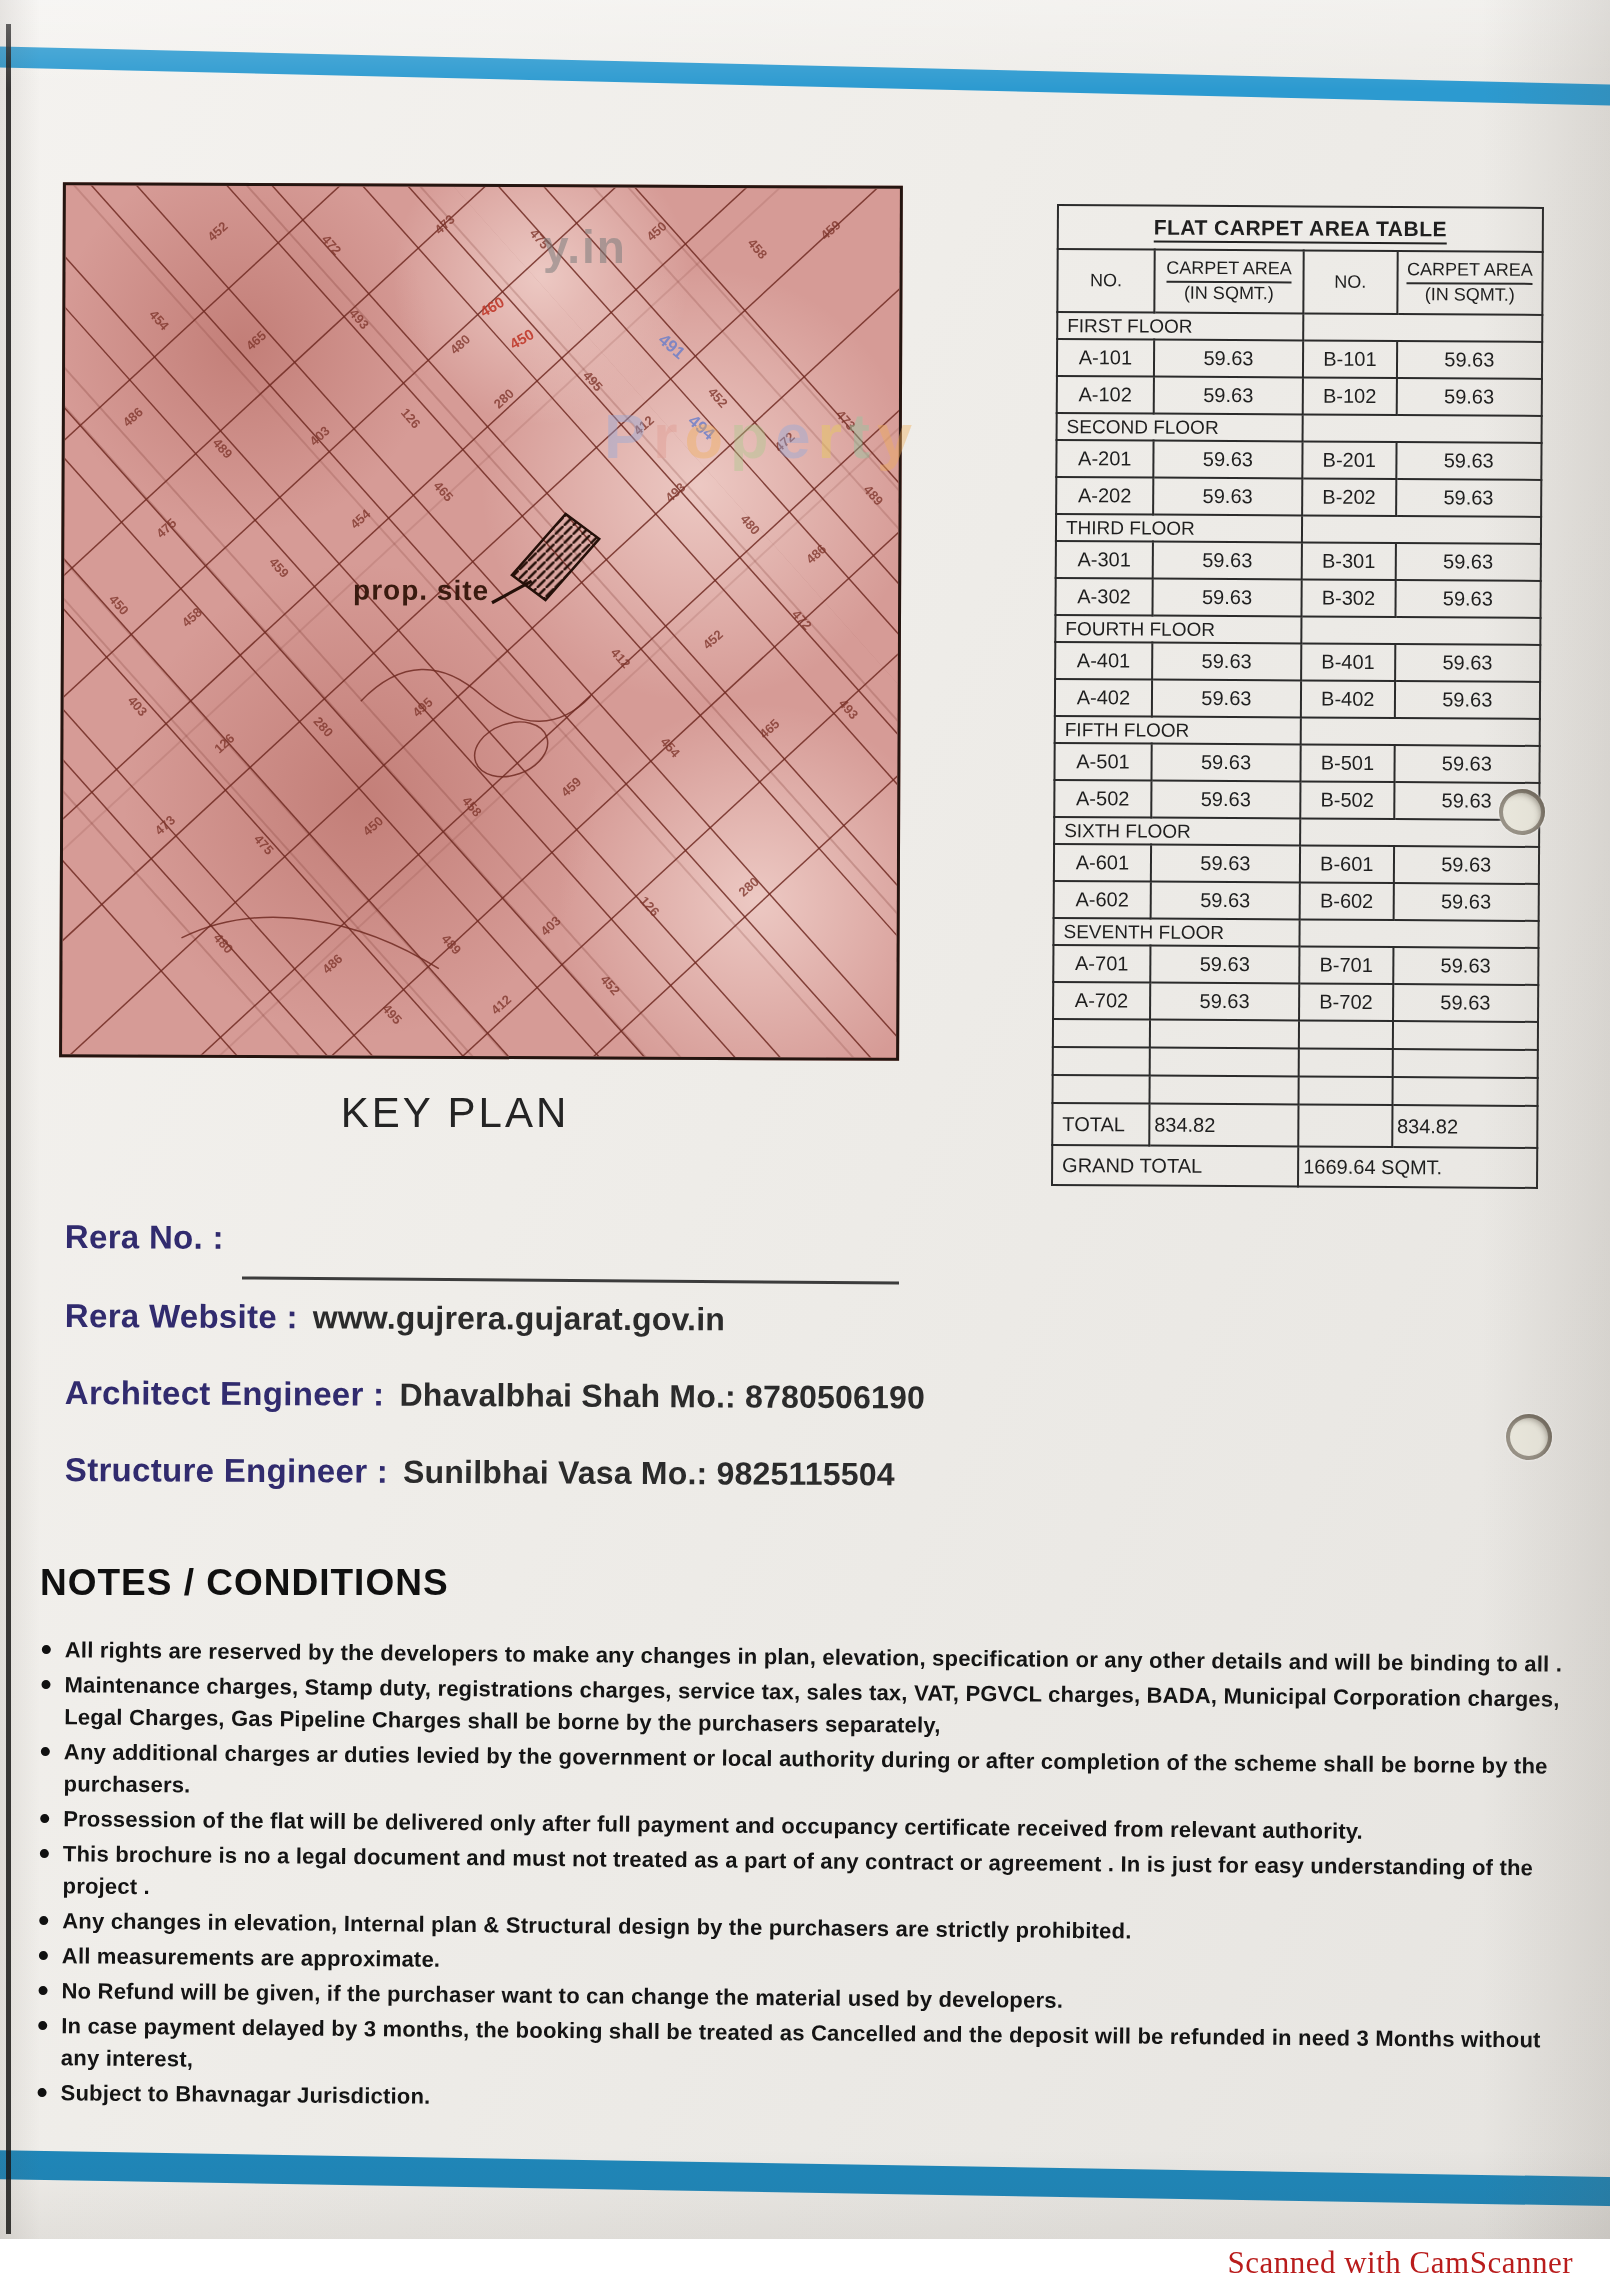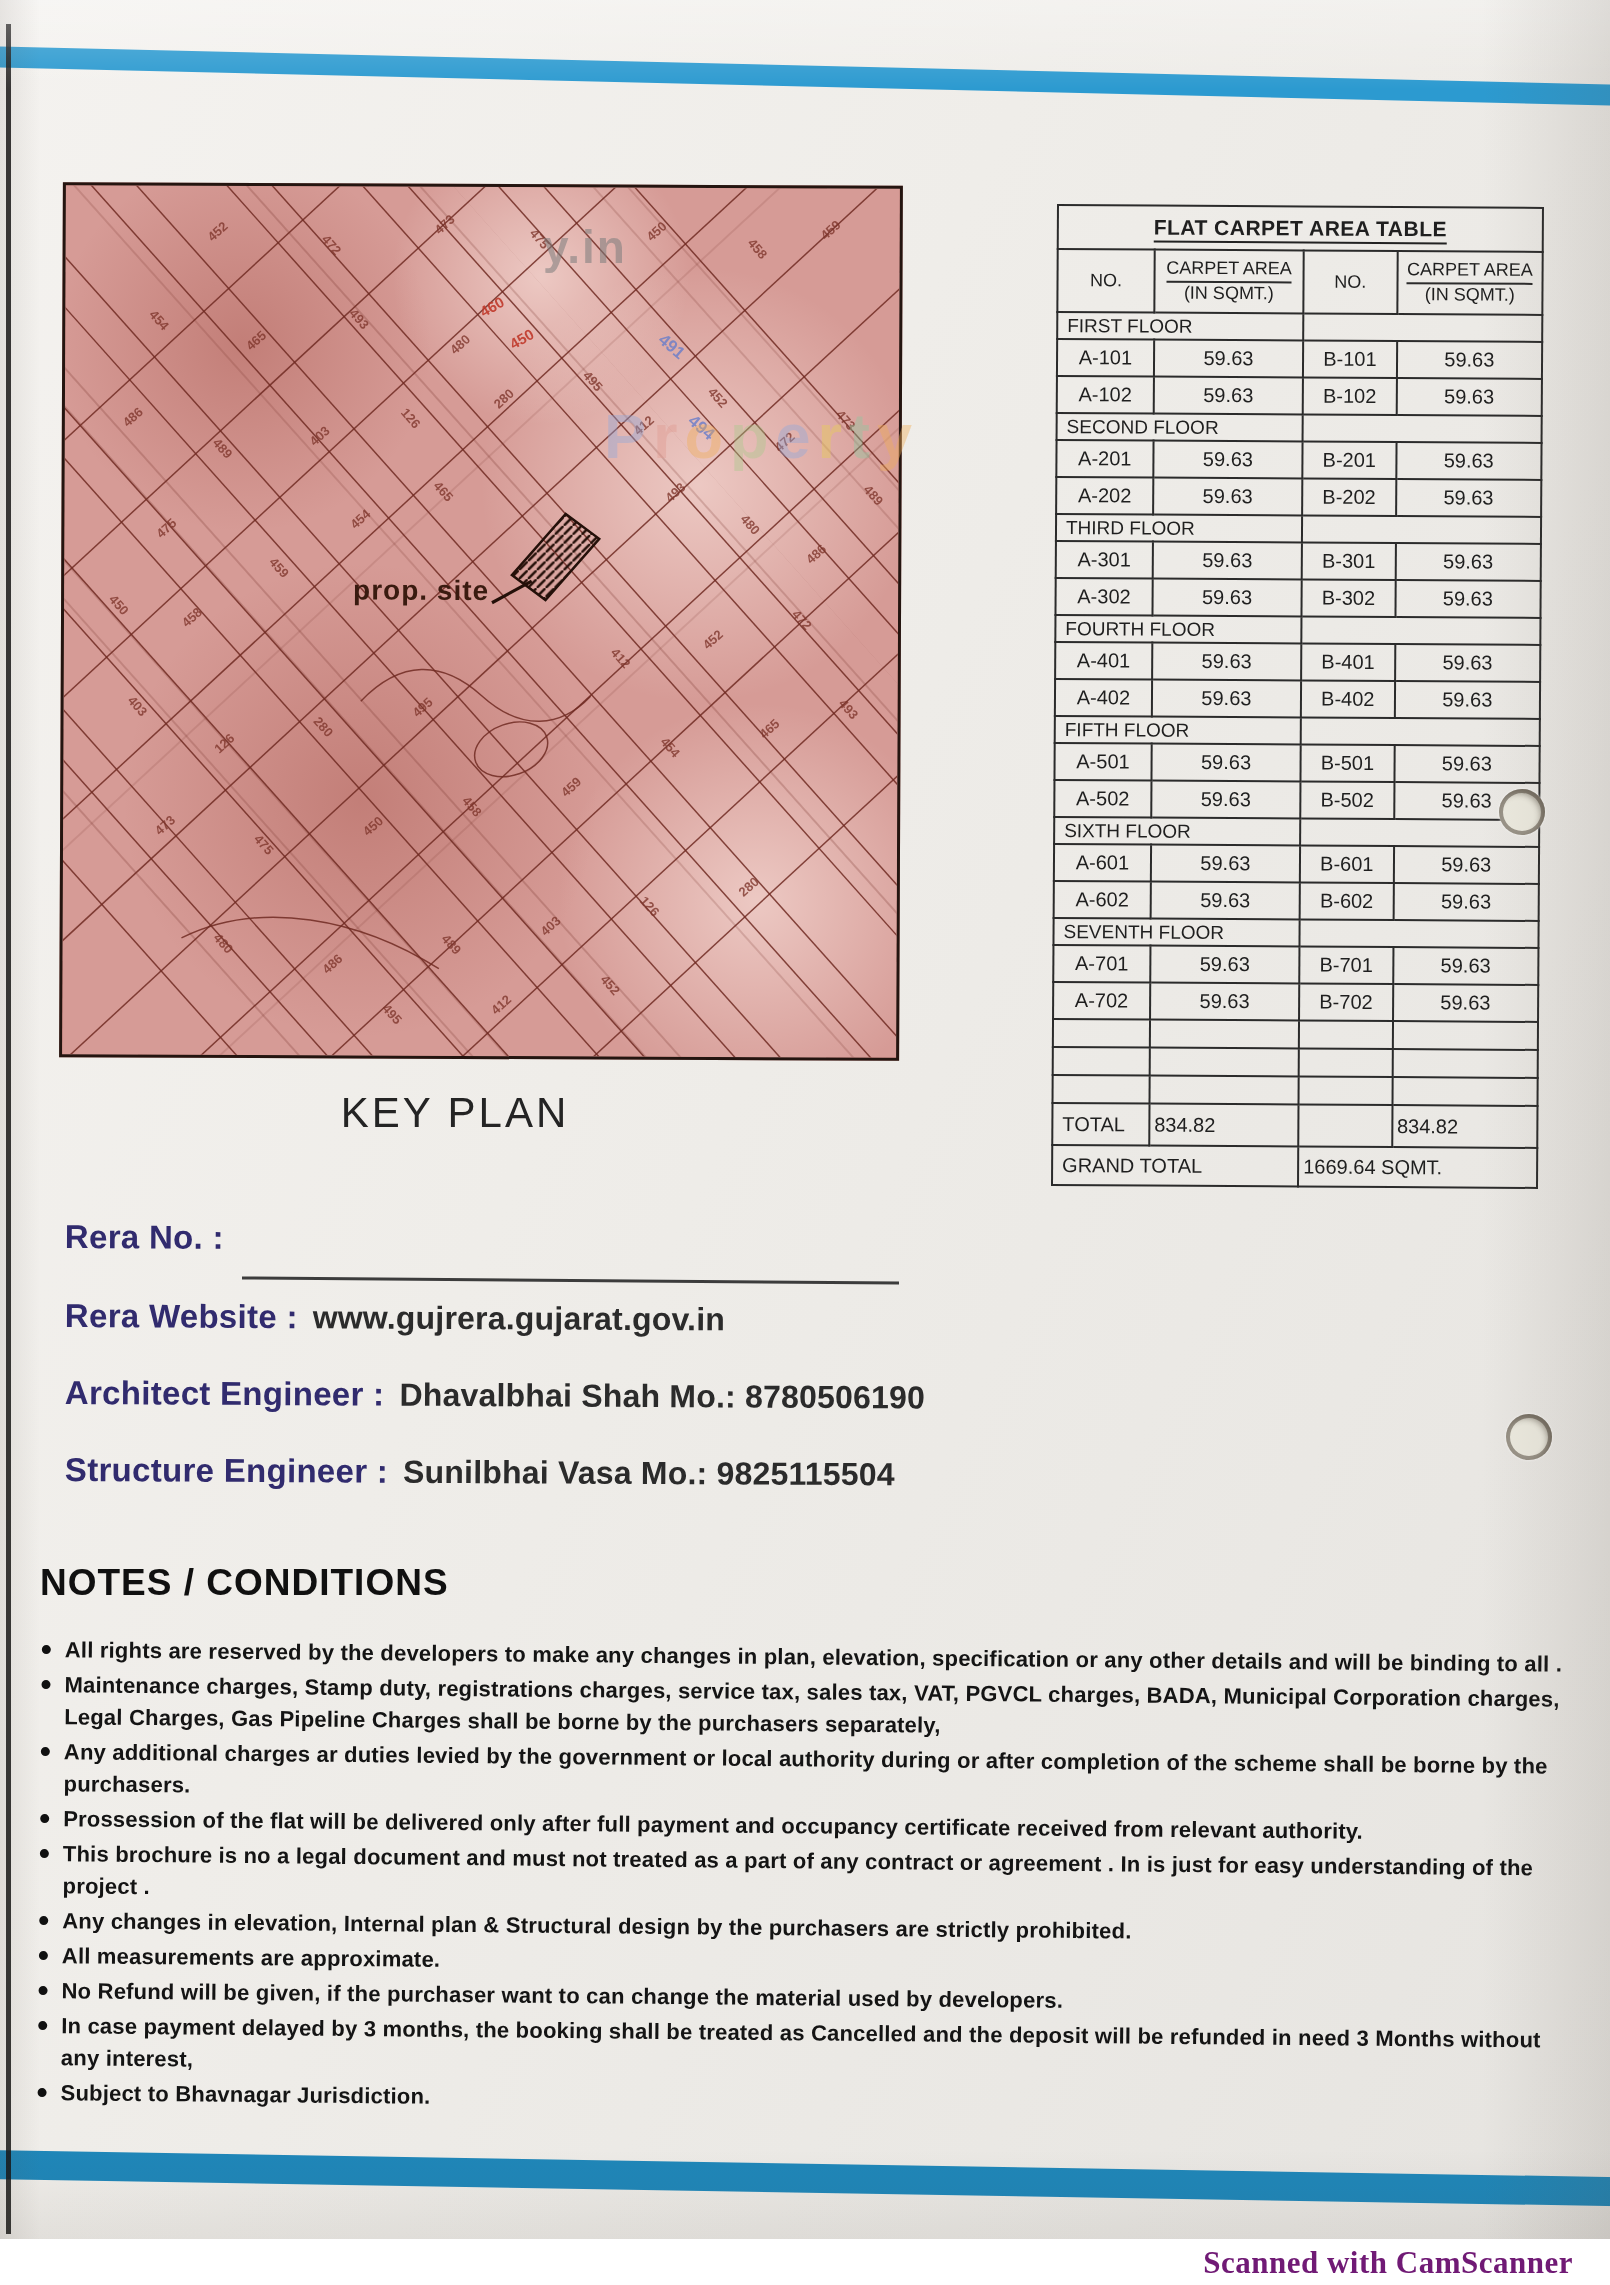--- a/index.html
+++ b/index.html
@@ -68,21 +68,21 @@
   .notes-list{position:absolute;left:38px;top:1634px;width:1540px;margin:0;padding:0;list-style:none;
     transform:rotate(.55deg);transform-origin:left top;z-index:2;}
   .notes-list li{position:relative;padding-left:27px;font-size:22px;line-height:32px;font-weight:600;
     color:#141414;margin-bottom:3px;letter-spacing:0.2px;}
   .notes-list li::before{content:"";position:absolute;left:4px;top:11px;width:9px;height:9px;
     border-radius:50%;background:#101010;}
 
   
   .footer{position:absolute;left:0;top:2239px;width:1611px;height:47px;background:#ffffff;
     display:flex;align-items:center;justify-content:flex-end;padding-right:38px;box-sizing:border-box;z-index:10;}
-  .footer .brand{font-family:"Liberation Serif",serif;font-weight:700;font-size:31px;color:#701a75;letter-spacing:0.5px;}
+  .footer .brand{font-family:"Liberation Serif",serif;font-weight:400;font-size:31px;color:#b91c1c;letter-spacing:0.5px;}
 </style>
 </head>
 <body>
 
 <div class="page">
   <div class="scan"></div>
   <div class="edge-line"></div>
   <div class="stripe-top" style="background: rgb(44, 154, 208);"></div>
   <div class="stripe-bottom" style="background: rgb(31, 134, 184);"></div>
 

